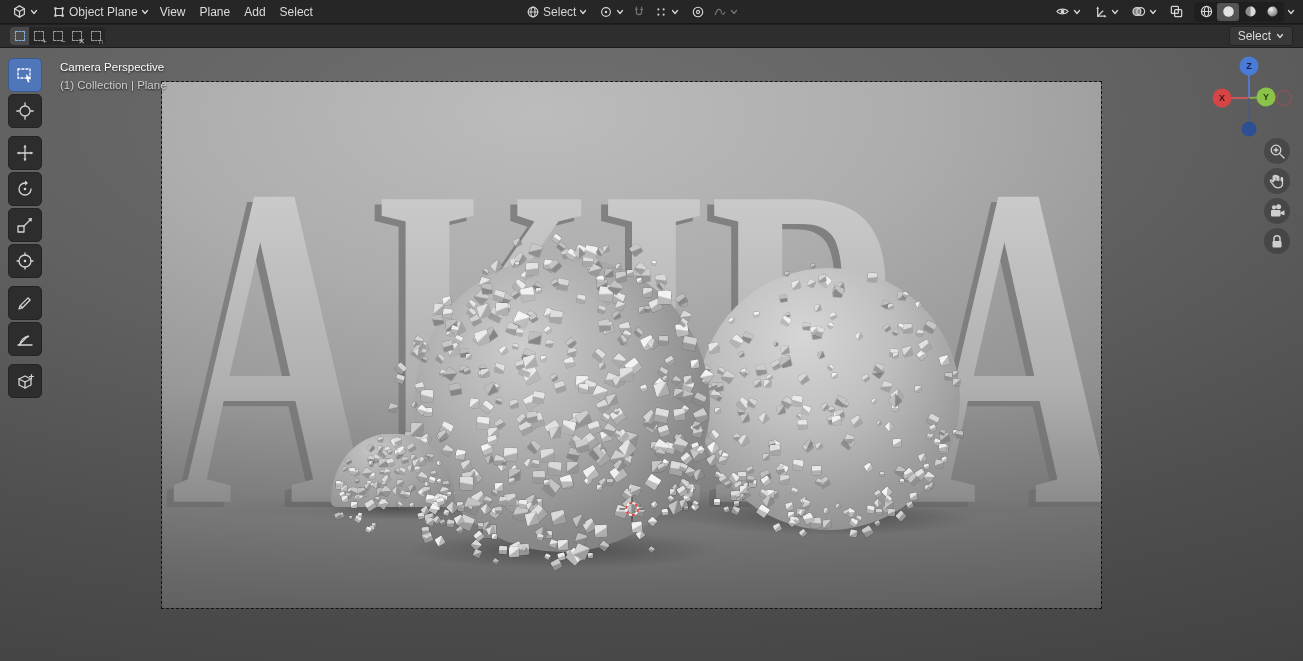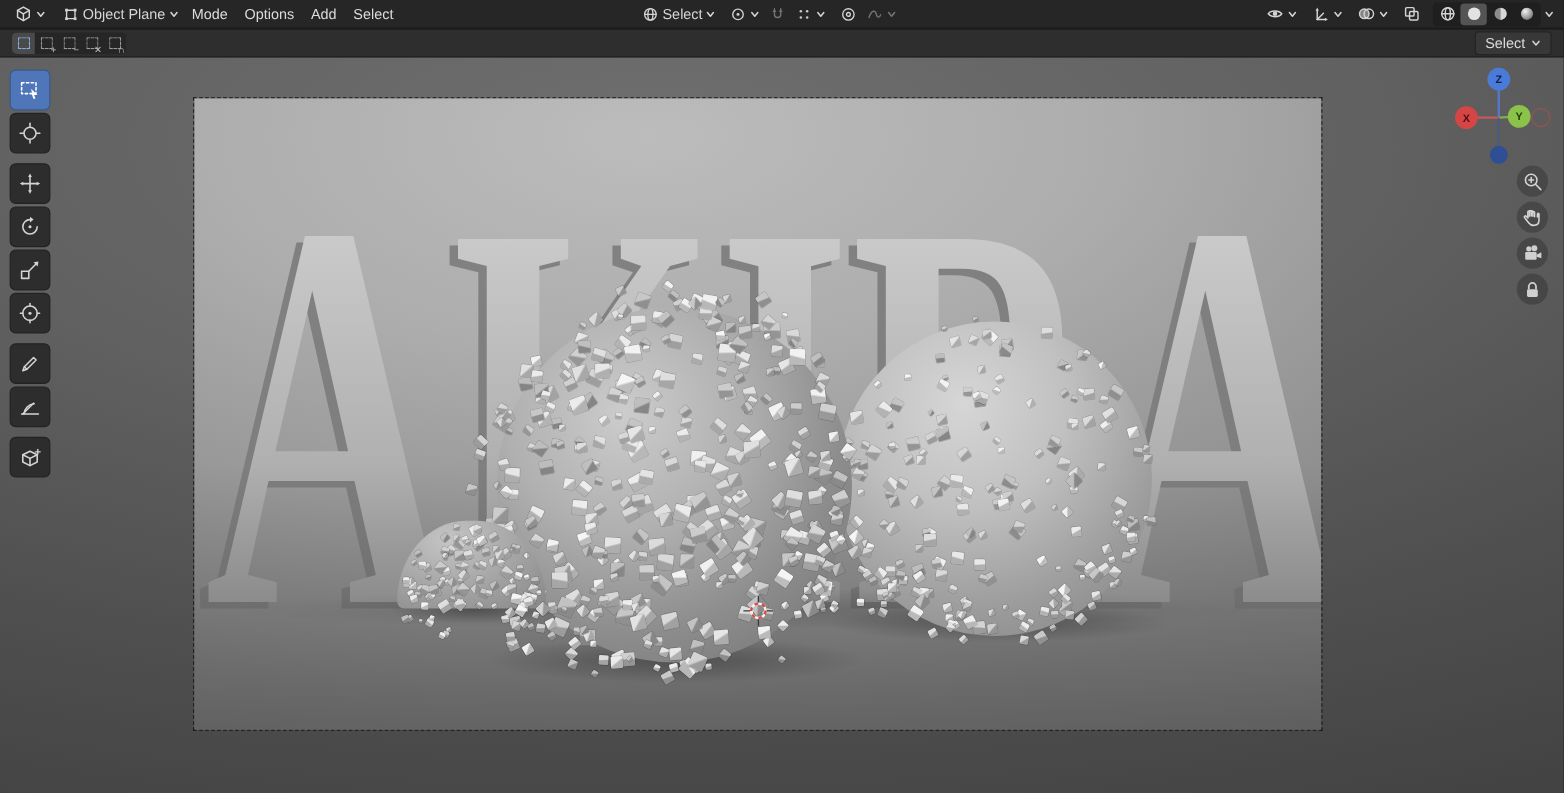--- a/index.html
+++ b/index.html
@@ -110,22 +110,22 @@
         <rect x="10.8" y="10.8" width="2.6" height="2.6" fill="#d4d4d4" stroke="none"></rect>
       </g>
         </svg>
     </span>
     <span>Object Plane</span>
     <svg class="chev" viewBox="0 0 8 8">
         <path class="ic" d="M1.5 2.5 L4 5.5 L6.5 2.5"></path>
       </svg>
   </div>
 
-  <span class="menu-item">Mode</span>
-  <span class="menu-item">Options</span>
+  <span class="menu-item">View</span>
+  <span class="menu-item">Plane</span>
   <span class="menu-item">Add</span>
   <span class="menu-item">Select</span>
 
   <div class="sp1"></div>
 
   <div class="hbtn">
     <span>
       <svg width="14" height="14" viewBox="0 0 16 16">
           <g class="ic">
         <circle cx="8" cy="8" r="5.5"></circle>
@@ -420,20 +420,24 @@
         <polygon points="4,8 10,5 16,8 10,11"></polygon>
         <polyline points="4,8 4,14 10,17 16,14 16,8"></polyline>
             <line x1="10" y1="11" x2="10" y2="17"></line>
         <line x1="16.5" y1="3.5" x2="16.5" y2="7.5" stroke-width="1.1"></line>
             <line x1="14.5" y1="5.5" x2="18.5" y2="5.5" stroke-width="1.1"></line>
       </g>
         </svg>
     </div>
   </div>
 
+  <div class="viewinfo">
+    <div class="l1">Camera Perspective</div>
+    <div class="l2">(1) Collection | Plane</div>
+  </div>
 
   <div class="camframe">
     <div class="scene">
 
       <svg class="akira-svg" viewBox="0 0 939 526">
         <defs>
           <linearGradient id="lg" x1="0" y1="0" x2="0" y2="1">
             <stop offset="0" stop-color="#d8d8d8"></stop>
             <stop offset="0.55" stop-color="#b2b2b2"></stop>
             <stop offset="1" stop-color="#8d8d8d"></stop>

